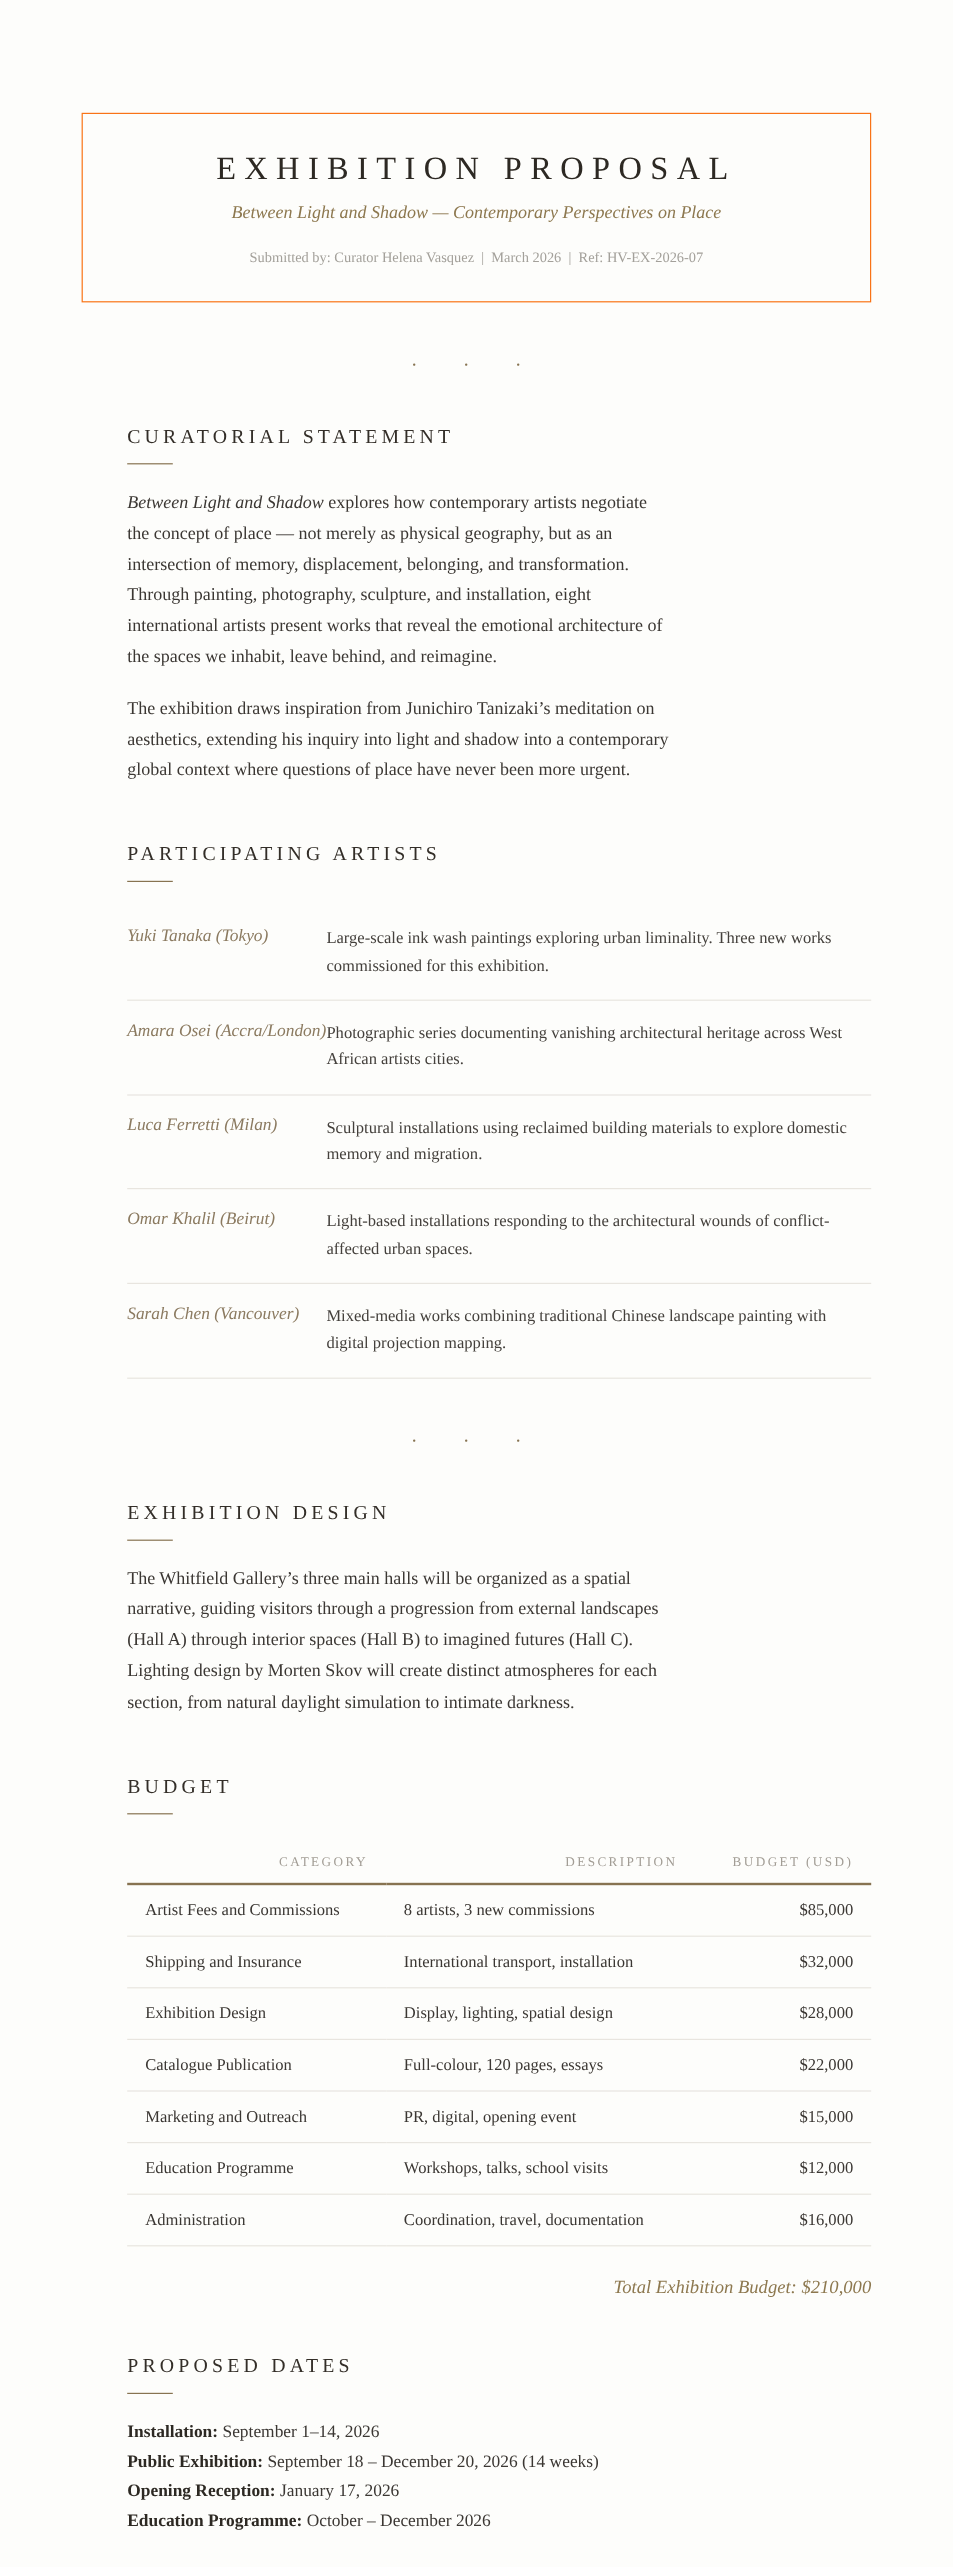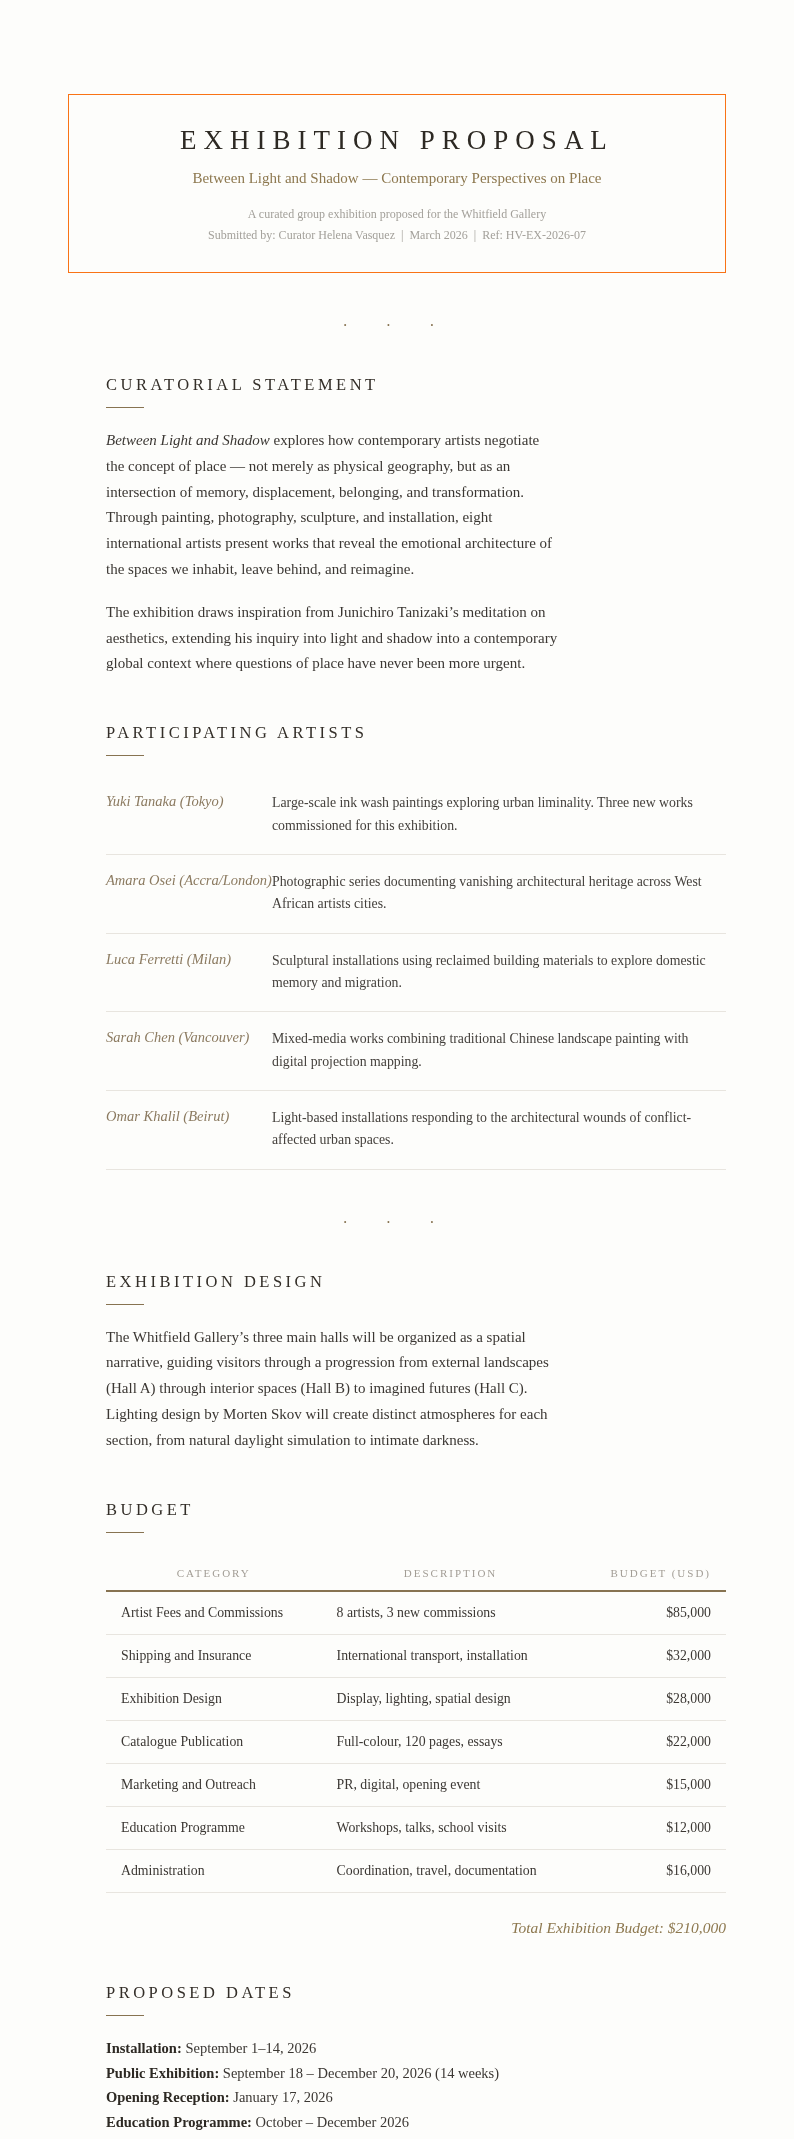--- a/index.html
+++ b/index.html
@@ -23,20 +23,21 @@
   }
   .proposal-title {
     margin: 0;
     font-size: 27px;
     font-weight: 400;
     letter-spacing: 7px;
     color: #2d2923;
   }
   .proposal-subtitle {
     margin: 14px 0 17px;
+    font-style: italic;
     font-size: 15px;
     color: #8d784f;
   }
   .proposal-meta {
     font-size: 12px;
     line-height: 1.75;
     color: #a3a09a;
     white-space: pre-wrap;
   }
 
@@ -99,21 +100,21 @@
   .budget-table {
     width: 100%;
     border-collapse: collapse;
     margin-top: 24px;
   }
   .budget-table th {
     font-size: 11px;
     font-weight: 400;
     letter-spacing: 2px;
     color: #a29d95;
-    text-align: center;
+    text-align: right;
     padding: 10px 15px 11px;
     border-bottom: 2px solid #877351;
   }
   .budget-table th:last-child { text-align: right; font-family: Liberation Serif, serif; }
   .budget-table td {
     font-size: 13.8px;
     color: #3b3733;
     padding: 13px 15px;
     border-bottom: 1px solid #e8e5df;
   }
@@ -135,21 +136,20 @@
   .date-label { font-weight: 700; color: #2d2923; }
 </style>
 </head>
 <body>
 
 <div class="page">
 
   <header class="proposal-box">
     <h1 class="proposal-title">EXHIBITION PROPOSAL</h1>
     <div class="proposal-subtitle">Between Light and Shadow — Contemporary Perspectives on Place</div>
-    <div class="proposal-meta">A curated group exhibition proposed for the Whitfield Gallery</div>
     <div class="proposal-meta">Submitted by: Curator Helena Vasquez  |  March 2026  |  Ref: HV-EX-2026-07</div>
   </header>
 
   <div class="dots">· · ·</div>
 
   <section class="section">
     <h2 class="section-heading">CURATORIAL STATEMENT</h2>
     <hr class="heading-rule">
     <p class="prose"><span class="lead-em">Between Light and Shadow</span><span> explores how contemporary artists negotiate the concept of place — not merely as physical geography, but as an intersection of memory, displacement, belonging, and transformation. Through painting, photography, sculpture, and installation, eight international artists present works that reveal the emotional architecture of the spaces we inhabit, leave behind, and reimagine.</span></p>
     <p class="prose">The exhibition draws inspiration from Junichiro Tanizaki’s meditation on aesthetics, extending his inquiry into light and shadow into a contemporary global context where questions of place have never been more urgent.</p>
@@ -169,27 +169,27 @@
           <div class="artist-name">Amara Osei (Accra/London)</div>
           <div class="artist-desc">Photographic series documenting vanishing architectural heritage across West African artists cities.</div>
         </div>
 
         <div class="artist-row">
           <div class="artist-name">Luca Ferretti (Milan)</div>
           <div class="artist-desc">Sculptural installations using reclaimed building materials to explore domestic memory and migration.</div>
         </div>
 
         <div class="artist-row">
+          <div class="artist-name">Omar Khalil (Beirut)</div>
+          <div class="artist-desc">Light-based installations responding to the architectural wounds of conflict-affected urban spaces.</div>
+        </div>
+
+        <div class="artist-row">
           <div class="artist-name">Sarah Chen (Vancouver)</div>
           <div class="artist-desc">Mixed-media works combining traditional Chinese landscape painting with digital projection mapping.</div>
-        </div>
-
-        <div class="artist-row">
-          <div class="artist-name">Omar Khalil (Beirut)</div>
-          <div class="artist-desc">Light-based installations responding to the architectural wounds of conflict-affected urban spaces.</div>
         </div>
       </div>
   </section>
 
   <div class="dots">· · ·</div>
 
   <section class="section">
     <h2 class="section-heading">EXHIBITION DESIGN</h2>
     <hr class="heading-rule">
     <p class="prose" style="max-width:475px;">The Whitfield Gallery’s three main halls will be organized as a spatial narrative, guiding visitors through a progression from external landscapes (Hall A) through interior spaces (Hall B) to imagined futures (Hall C). Lighting design by Morten Skov will create distinct atmospheres for each section, from natural daylight simulation to intimate darkness.</p>

